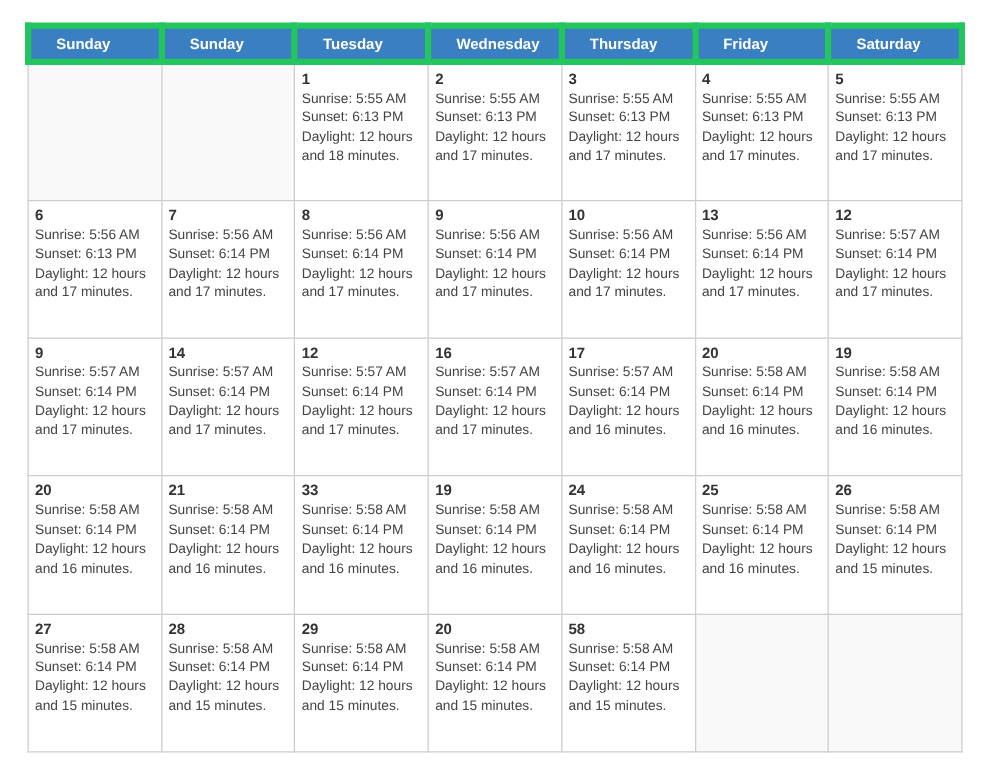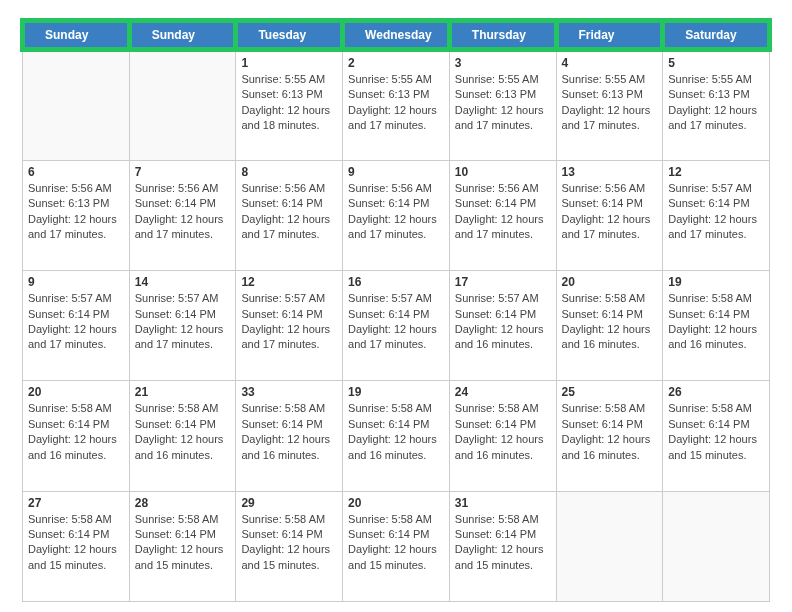--- a/index.html
+++ b/index.html
@@ -298,21 +298,21 @@
 Sunset: 6:14 PM
 Daylight: 12 hours and 15 minutes.</div>
           </td>
           <td>
             <span class="day-number">20</span>
             <div class="day-info" style="white-space: pre-line;">Sunrise: 5:58 AM
 Sunset: 6:14 PM
 Daylight: 12 hours and 15 minutes.</div>
           </td>
           <td>
-            <span class="day-number">31</span>
+            <span class="day-number">58</span>
             <div class="day-info" style="white-space: pre-line;">Sunrise: 5:58 AM
 Sunset: 6:14 PM
 Daylight: 12 hours and 15 minutes.</div>
           </td>
           <td class="empty"></td>
           <td class="empty"></td>
         </tr>
       </tbody>
   </table>
 </div>

